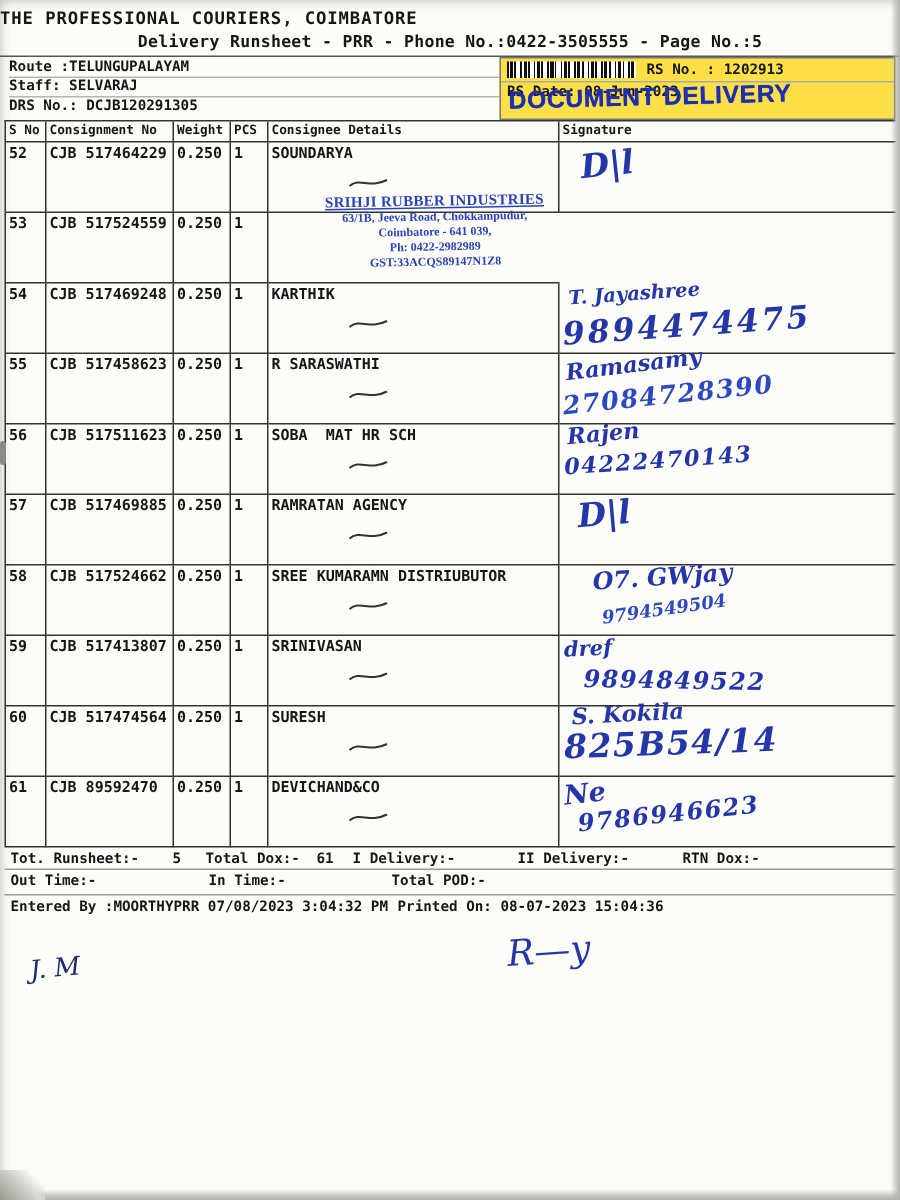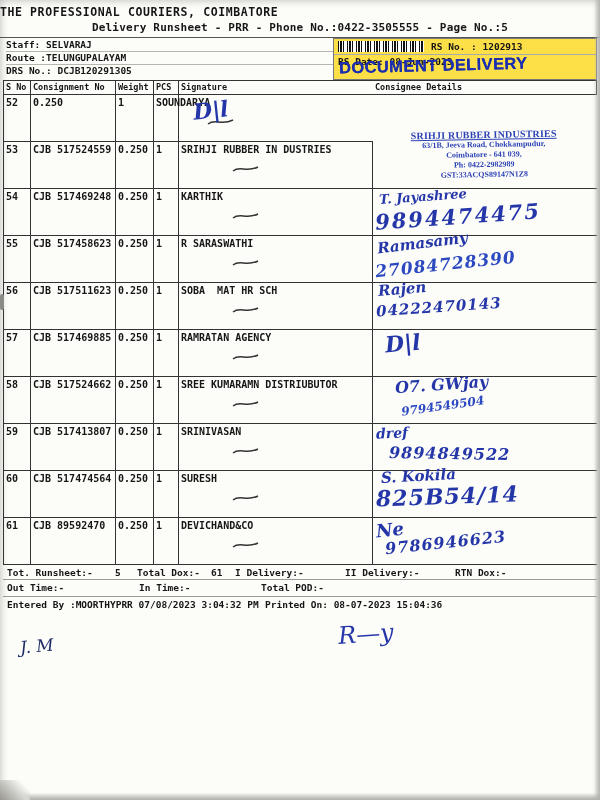--- a/index.html
+++ b/index.html
@@ -94,65 +94,63 @@
 </head>
 <body>
 
 <div class="page">
 
   <div class="doc-title">THE PROFESSIONAL COURIERS, COIMBATORE</div>
   <div class="doc-subtitle">Delivery Runsheet - PRR - Phone No.:0422-3505555 - Page No.:5</div>
 
   <div class="meta">
     <div class="meta-left">
+      <div class="meta-line"><span>Route :</span><span>TELUNGUPALAYAM</span></div>
       <div class="meta-line"><span>Staff: </span><span>SELVARAJ</span></div>
-      <div class="meta-line"><span>Route :</span><span>TELUNGUPALAYAM</span></div>
       <div class="meta-line"><span>DRS No.: </span><span>DCJB120291305</span></div>
     </div>
     <div class="rs-box">
       <div class="rs-row1">
         <div class="barcode"></div>
         <div class="rs-text"><span>RS No. : </span><span>1202913</span></div>
       </div>
       <div class="rs-row2 rs-text"><span>RS Date: </span><span>08-Jun-2023</span></div>
       <div class="delivery-stamp">DOCUMENT DELIVERY</div>
     </div>
   </div>
 
   <div class="table">
     <div class="thead">
       <div class="cell">S No</div>
       <div class="cell">Consignment No</div>
       <div class="cell">Weight</div>
       <div class="cell">PCS</div>
+      <div class="cell">Consignee Details</div>
       <div class="cell c-sig">Signature</div>
-      <div class="cell">Consignee Details</div>
     </div>
 
     <div class="trow">
       <div class="cell">52</div>
+      <div class="cell">CJB 517464229</div>
       <div class="cell">0.250</div>
       <div class="cell">1</div>
       <div class="cell"><span class="cn">SOUNDARYA</span><svg class="tick" width="30" height="10">
             <path d="M2 7 C9 1,15 9,27 3" stroke="#333" fill="none" stroke-width="1.4"></path>
           </svg></div>
       <div class="cell c-sig sig-r0">
           <span class="hw s1">D|l</span>
           <span class="hw s2"></span>
         </div>
     </div>
 
     <div class="trow">
       <div class="cell">53</div>
       <div class="cell">CJB 517524559</div>
       <div class="cell">0.250</div>
       <div class="cell">1</div>
-      <div class="cell"><span class="cn">SRIHJI RUBBER IN DUSTRIES</span><svg class="tick" width="30" height="10">
-            <path d="M2 7 C9 1,15 9,27 3" stroke="#333" fill="none" stroke-width="1.4"></path>
-          </svg></div>
       <div class="cell c-sig">
         <div class="stamp-block">
           <div class="sl1">SRIHJI RUBBER INDUSTRIES</div>
           <div class="sl">63/1B, Jeeva Road, Chokkampudur,</div>
           <div class="sl">Coimbatore - 641 039,</div>
           <div class="sl">Ph: 0422-2982989</div>
           <div class="sl">GST:33ACQS89147N1Z8</div>
         </div>
       </div>
     </div>

